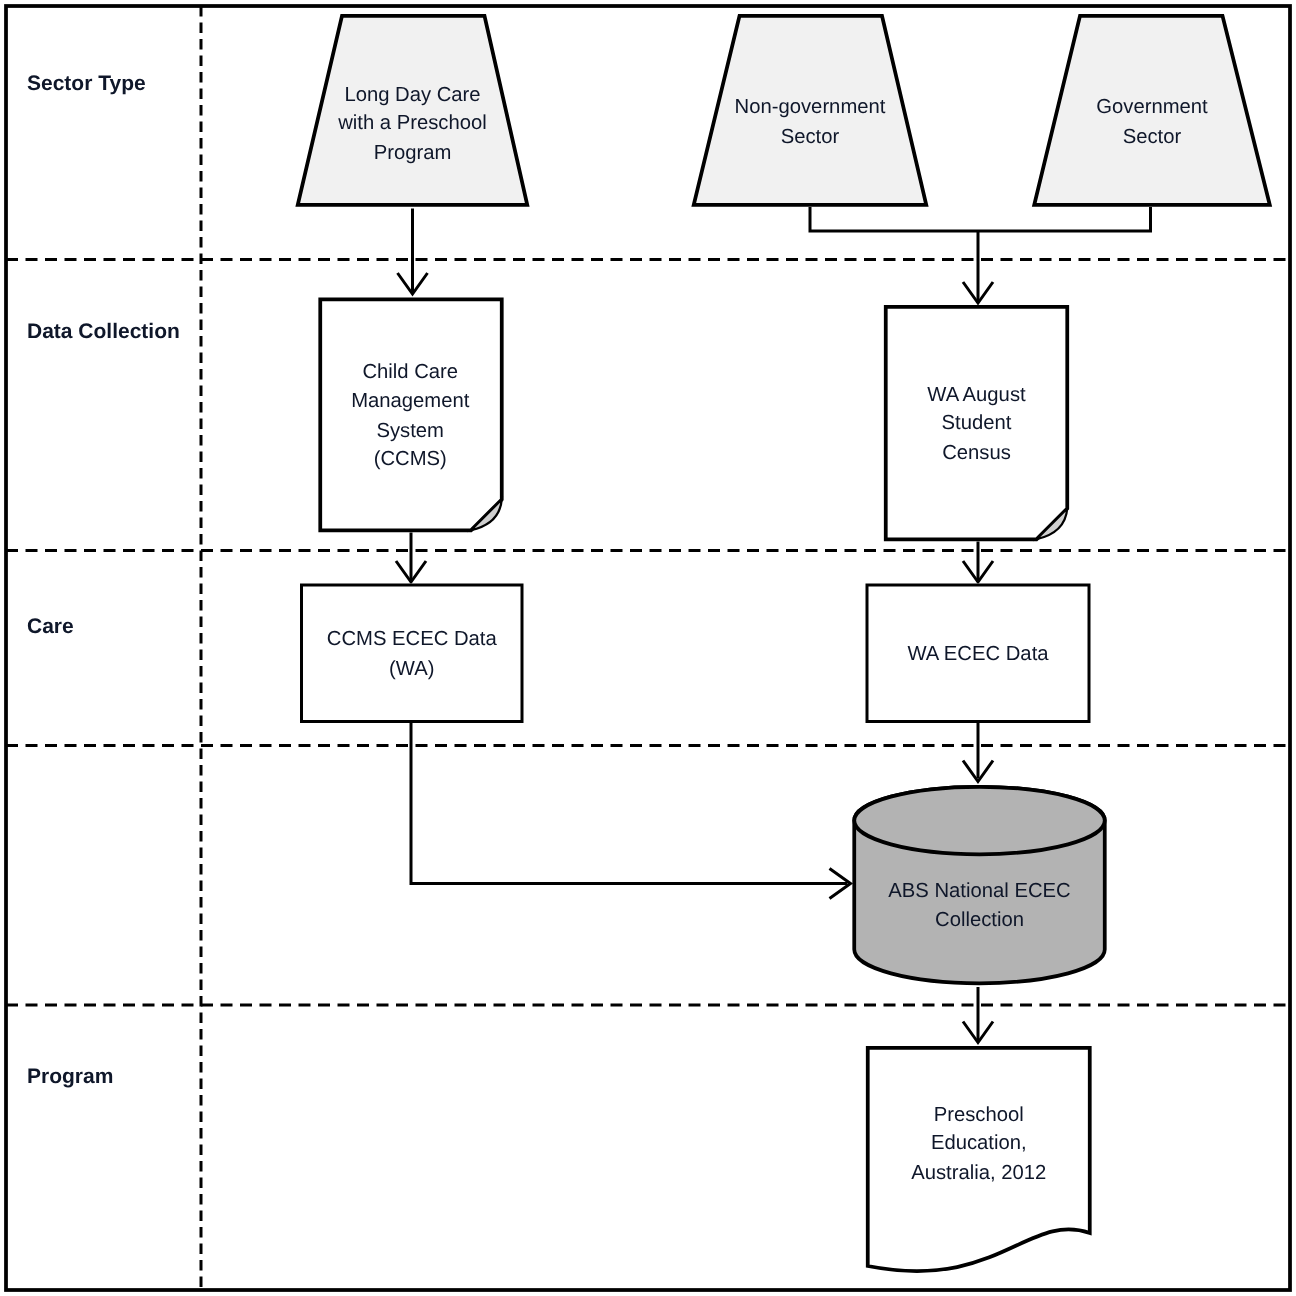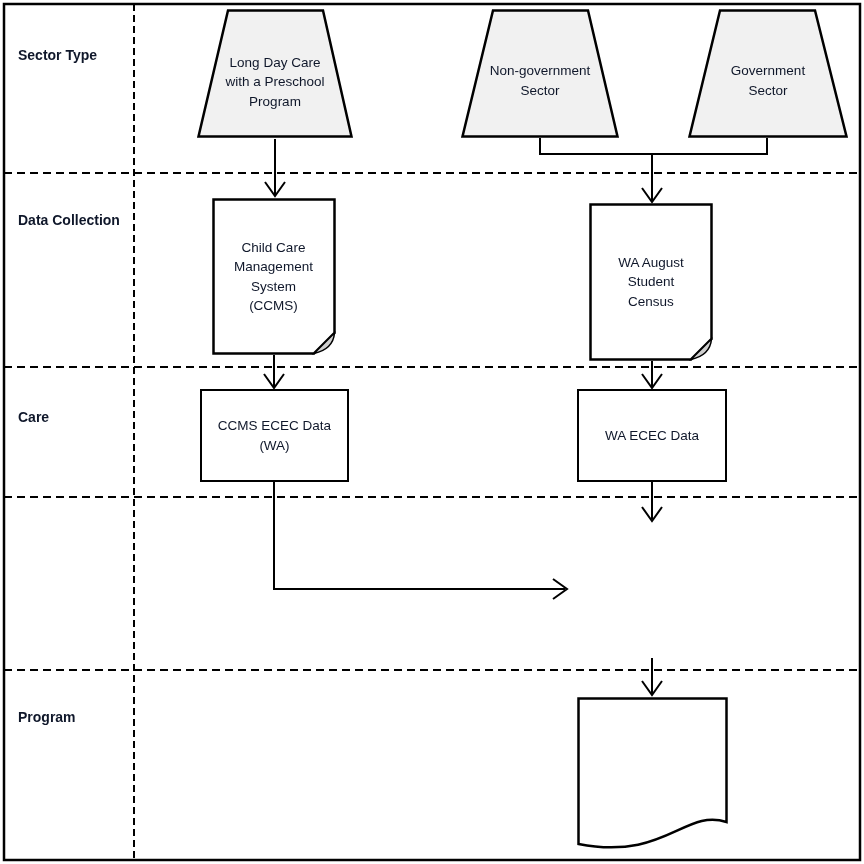--- a/index.html
+++ b/index.html
@@ -121,20 +121,31 @@
 
   <div class="rect-node" style="left:200px;top:389px;width:145px;height:89px;">
     <div class="node-label">CCMS ECEC Data
 (WA)</div>
   </div>
 
   <div class="rect-node" style="left:577px;top:389px;width:146px;height:89px;">
     <div class="node-label">WA ECEC Data</div>
   </div>
 
+  <div class="node" style="left:568px;top:522px;width:170px;height:136px;">
+    <svg width="170" height="136">
+      <path d="M1.5,25 A83.5,22.5 0 0 1 168.5,25 L168.5,111 A83.5,22.5 0 0 1 1.5,111 Z" stroke="#000" stroke-width="2.5" fill="#b3b3b3"></path>
+      <ellipse cx="85" cy="25" rx="83.5" ry="22.5" stroke="#000" stroke-width="2.5" fill="#b3b3b3"></ellipse>
+    </svg>
+    <div class="node-label pad26">ABS National ECEC
+Collection</div>
+  </div>
 
   <div class="node" style="left:577px;top:697px;width:151px;height:158px;">
     <svg width="151" height="158">
       <path d="M1.5,1.5 H149.5 V125 C108,111 88,164 1.5,147 Z" stroke="#000" stroke-width="2.5" fill="#ffffff"></path>
     </svg>
+    <div class="node-label lift28">Preschool
+Education,
+Australia, 2012</div>
   </div>
 
 </div>
 
 </body></html>

